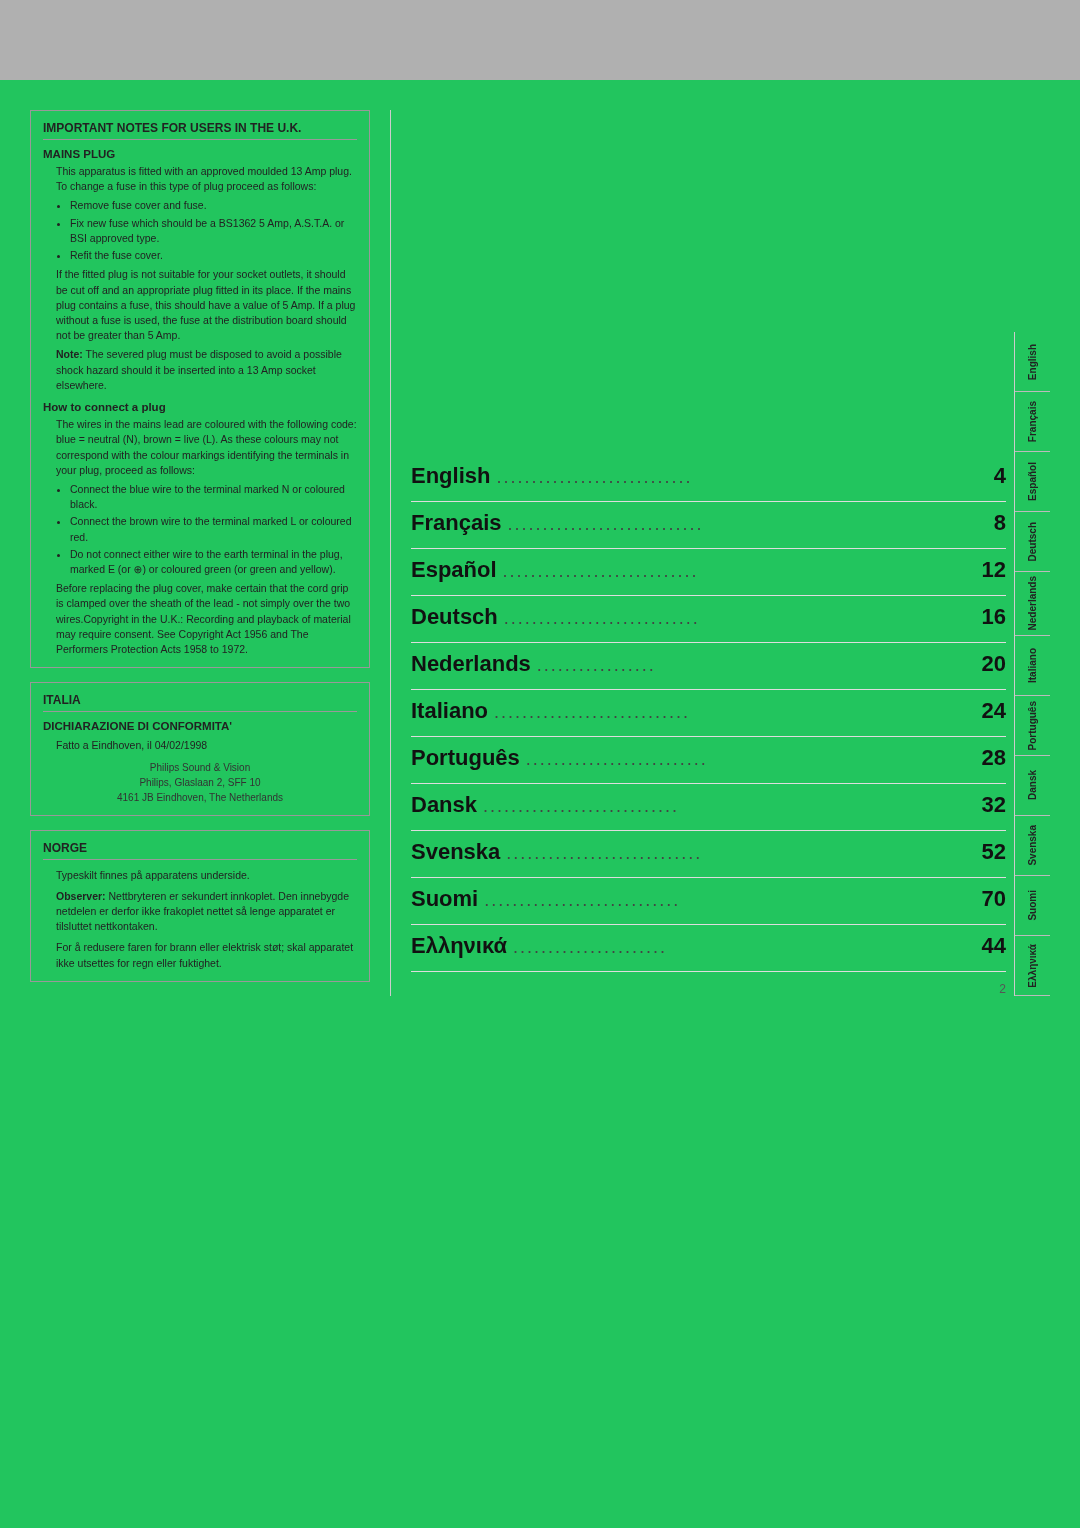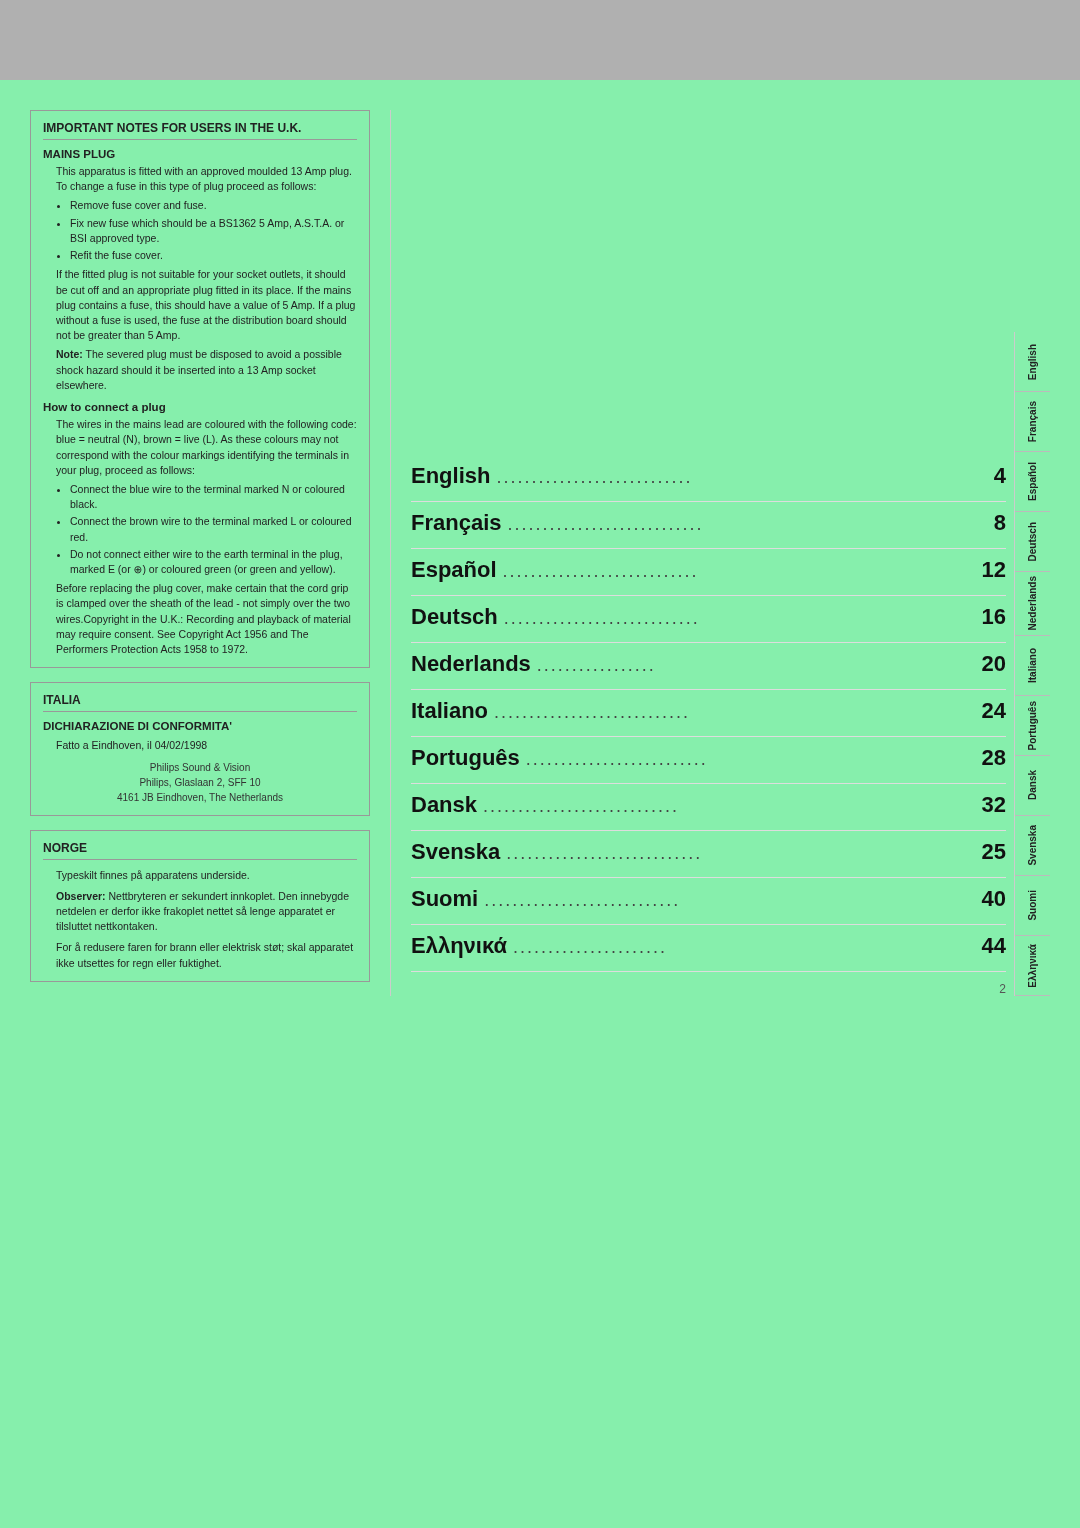--- a/index.html
+++ b/index.html
@@ -7,21 +7,21 @@
       width: 1080px;
       min-height: 1528px;
       background: #f0f0f0;
       font-family: Arial, Helvetica, sans-serif;
       font-size: 13px;
       color: #222;
     }
     .page {
       width: 1080px;
       min-height: 1528px;
-      background: #86efac;
+      background: #22c55e;
       padding: 0;
       position: relative;
     }
     
     .top-bar {
       width: 100%;
       height: 80px;
       background: #b0b0b0;
     }
     
@@ -286,29 +286,29 @@
             <span class="toc-label">Dansk</span>
             <span class="toc-dots">............................</span>
             <span class="toc-number">32</span>
           </div>
         </div>
 
         <div class="toc-row">
           <div class="toc-entry">
             <span class="toc-label">Svenska</span>
             <span class="toc-dots">............................</span>
-            <span class="toc-number">25</span>
+            <span class="toc-number">52</span>
           </div>
         </div>
 
         <div class="toc-row">
           <div class="toc-entry">
             <span class="toc-label">Suomi</span>
             <span class="toc-dots">............................</span>
-            <span class="toc-number">40</span>
+            <span class="toc-number">70</span>
           </div>
         </div>
 
         <div class="toc-row">
           <div class="toc-entry">
             <span class="toc-label">Ελληνικά</span>
             <span class="toc-dots">......................</span>
             <span class="toc-number">44</span>
           </div>
         </div>

